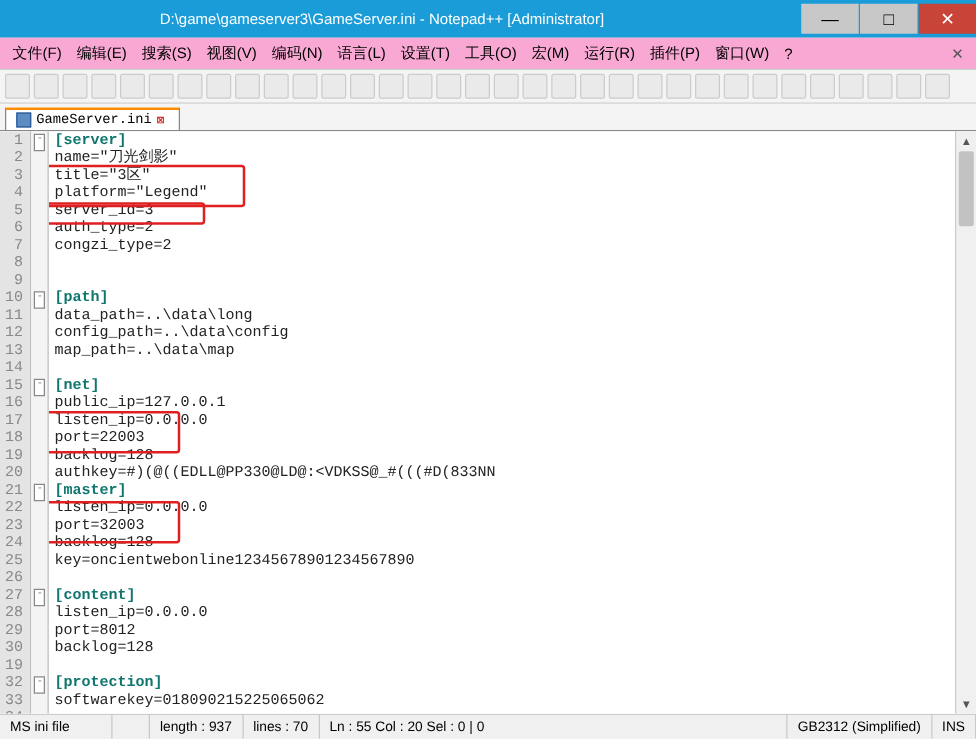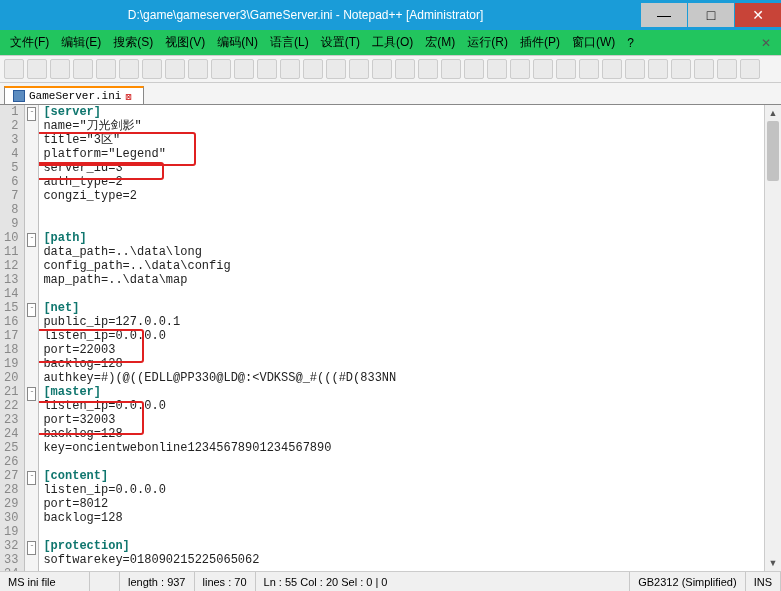--- a/index.html
+++ b/index.html
@@ -2,21 +2,21 @@
 <html><head>
 <meta charset="utf-8">
 <style>
 * { margin: 0; padding: 0; box-sizing: border-box; }
 body { font-family: "Microsoft YaHei", Arial, sans-serif; font-size: 12px; background: #f0f0f0; width: 781px; height: 591px; overflow: hidden; display: flex; flex-direction: column; }
 .titlebar { background: linear-gradient(#1a9cd8, #1a9cd8); color: #fff; height: 30px; display: flex; align-items: center; position: relative; gap: 29px; }
 .titlebar .title { flex: 1; text-align: center; font-size: 12px; }
 .titlebar .controls { display: flex; }
 .titlebar .controls .btn { width: 46px; height: 24px; display: flex; align-items: center; justify-content: center; background: #c8c8c8; color: #000; font-size: 14px; margin-left: 1px; }
 .titlebar .controls .close { background: #c84438; color: #fff; }
-.menubar { background: #22c55e; display: flex; align-items: center; padding: 2px 4px; border-bottom: 1px solid #ccc; }
+.menubar { background: #f9a8d4; display: flex; align-items: center; padding: 2px 4px; border-bottom: 1px solid #ccc; }
 .menubar .menu { padding: 2px 6px; cursor: pointer; }
 .menubar .x { margin-left: auto; padding: 0 6px; color: #555; cursor: pointer; }
 .toolbar { background: #f4f4f4; border-bottom: 1px solid #ccc; padding: 3px 4px; display: flex; gap: 3px; flex-wrap: wrap; }
 .toolbar .tbtn { width: 20px; height: 20px; background: #eaeaea; border: 1px solid #ccc; border-radius: 2px; display: inline-block; cursor: pointer; }
 .tabbar { background: #f4f4f4; border-bottom: 1px solid #888; display: flex; padding-top: 3px; }
 .tabbar .tab { background: #fff; border: 1px solid #888; border-bottom: none; border-top: 2px solid #ff8c00; padding: 2px 8px; display: flex; align-items: center; gap: 4px; font-family: "Courier New", monospace; font-size: 11px; margin-left: 4px; }
 .tabbar .tab .tab-icon { width: 12px; height: 12px; background: #5c8cc0; border: 1px solid #2a5a9a; }
 .tabbar .tab .tab-close { width: 10px; height: 10px; color: #c00; font-size: 10px; cursor: pointer; }
 .editor { flex: 1; display: flex; background: #fff; overflow: hidden; position: relative; }
 .gutter { background: #e4e4e4; color: #888; font-family: "Courier New", monospace; font-size: 12px; text-align: right; padding: 0 6px 0 4px; line-height: 14px; user-select: none; border-right: 1px solid #c0c0c0; }

